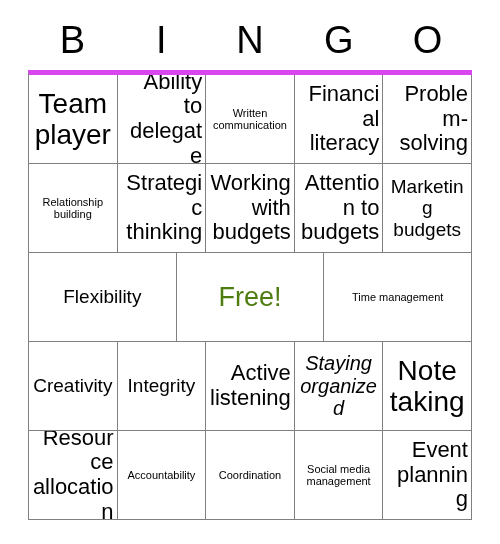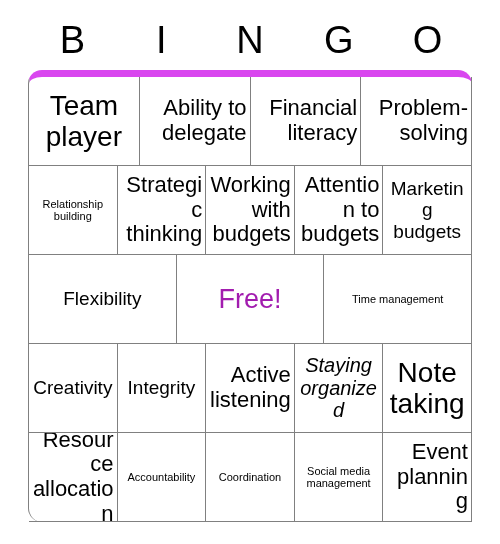--- a/index.html
+++ b/index.html
@@ -31,24 +31,23 @@
     text-align: center;
     font-size: 38px;
     line-height: 1;
     font-weight: 400;
     letter-spacing: 0px;
     color: #000000;
     user-select: none;
   }
   #grid {
     width: 100%;
-    border-top: 7px solid #d946ef;
+    border-top: 5px solid #d946ef;
     border-left: 1px solid #808080;
     box-sizing: border-box;
-    border-radius: 14px;
   }
   .grid-row {
     display: flex;
     width: 100%;
   }
   .cell {
     flex: 1 1 0;
     width: 20%;
     height: 89px;
     box-sizing: border-box;
@@ -95,20 +94,23 @@
   <div id="grid">
 
     <div class="grid-row">
       <div class="cell">
           <span class="cell-text fs-xl">Team player</span>
         </div>
       <div class="cell">
           <span class="cell-text fs-lg">Ability to delegate</span>
         </div>
       <div class="cell">
+          <span class="cell-text fs-xs">Written communication</span>
+        </div>
+      <div class="cell">
           <span class="cell-text fs-lg">Financial literacy</span>
         </div>
       <div class="cell">
           <span class="cell-text fs-lg">Problem-solving</span>
         </div>
     </div>
 
     <div class="grid-row">
       <div class="cell">
           <span class="cell-text fs-xs">Relationship building</span>
@@ -125,21 +127,21 @@
       <div class="cell">
           <span class="cell-text fs-md">Marketing budgets</span>
         </div>
     </div>
 
     <div class="grid-row">
       <div class="cell">
           <span class="cell-text fs-md">Flexibility</span>
         </div>
       <div class="cell free-cell">
-          <span class="cell-text" style="color: #a21caf;">Free!</span>
+          <span class="cell-text" style="color: #4d7c0f;">Free!</span>
         </div>
       <div class="cell">
           <span class="cell-text fs-xs">Time management</span>
         </div>
     </div>
 
     <div class="grid-row">
       <div class="cell">
           <span class="cell-text fs-md">Creativity</span>
         </div>

